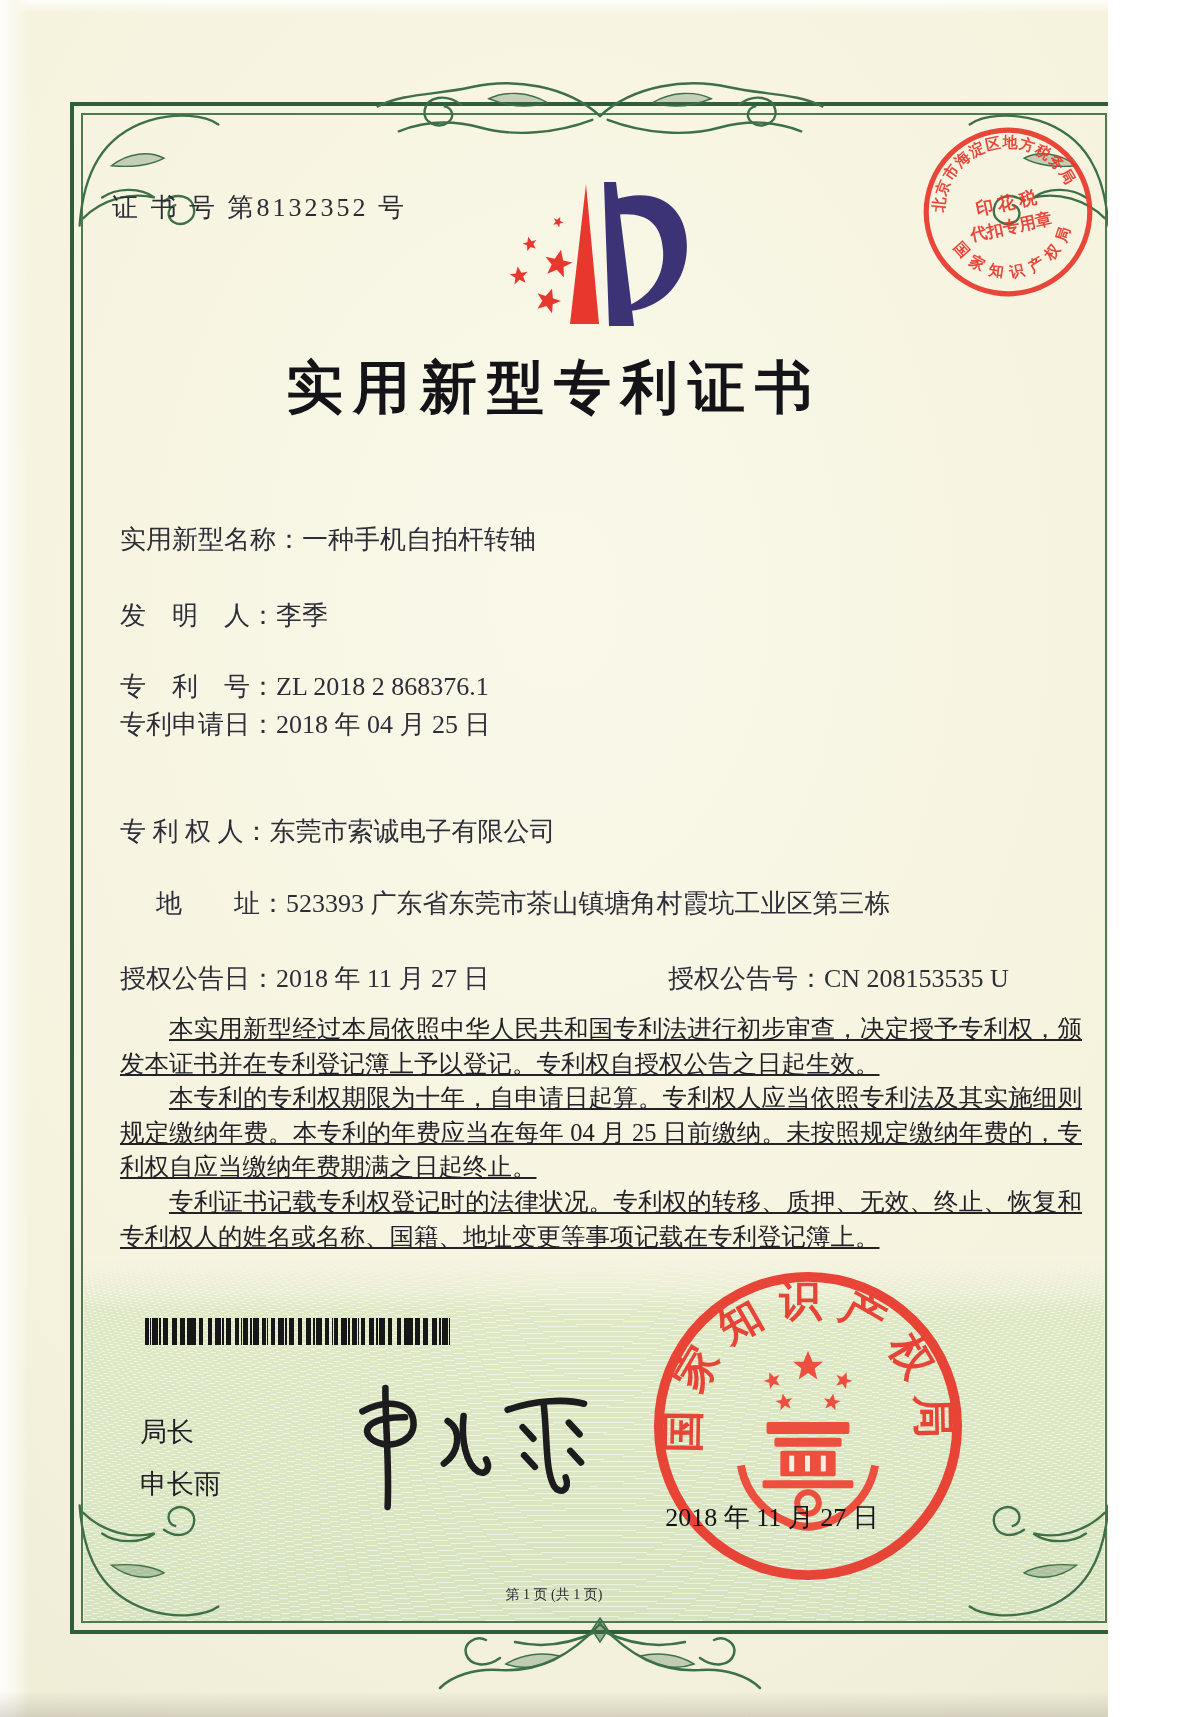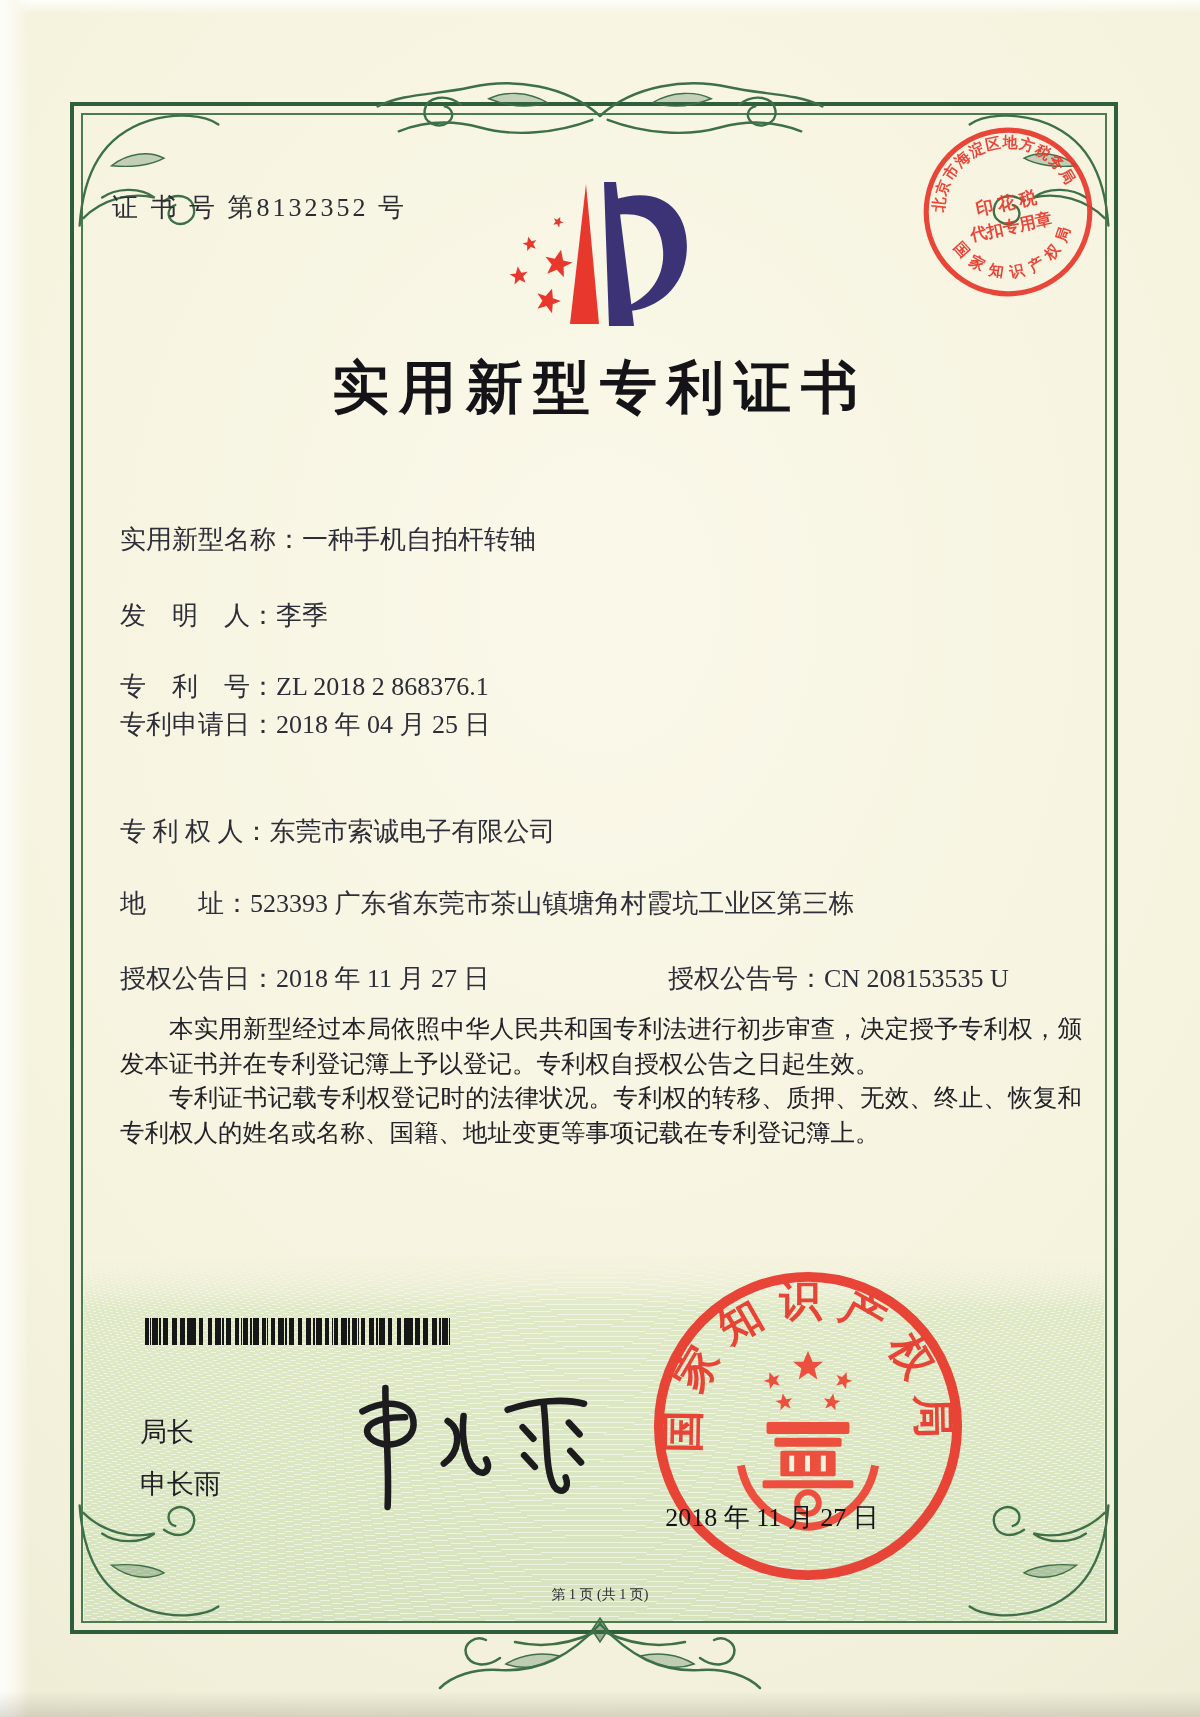--- a/index.html
+++ b/index.html
@@ -1,17 +1,17 @@
 <!DOCTYPE html>
 <html><head>
 <meta charset="utf-8">
 <style>
   html,body{margin:0;padding:0;background:#ffffff;}
   .page{
-    position:relative;width:1200px;height:1717px;overflow:hidden;
+    position:relative;width:1108px;height:1717px;overflow:hidden;
     font-family:"Liberation Serif","DejaVu Serif",serif;
     background:radial-gradient(90% 80% at 50% 35%, #faf8e9 0%, #f6f3df 60%, #efecd6 100%);
   }
   .edge-left{position:absolute;left:0;top:0;width:30px;height:100%;
     background:linear-gradient(90deg,#fdfdfa 0%,#fbf9ee 45%,rgba(250,248,232,0) 100%);}
   .edge-top{position:absolute;left:0;top:0;width:100%;height:14px;
     background:linear-gradient(180deg,#fefefb,rgba(250,248,232,0));}
   .edge-bottom{position:absolute;left:0;bottom:0;width:100%;height:26px;
     background:linear-gradient(180deg,rgba(0,0,0,0),rgba(110,105,90,.22));}
 
@@ -34,25 +34,25 @@
 
   .logo{position:absolute;left:482px;top:174px;width:220px;height:160px;}
 
   .tax-stamp{position:absolute;left:920px;top:124px;width:176px;height:176px;transform:rotate(-12deg);opacity:.92;}
 
   .title{position:absolute;left:0;right:0;top:350px;text-align:center;
     font-size:57px;font-weight:700;color:#141418;letter-spacing:10px;}
 
   .field-row{position:absolute;left:120px;font-size:26px;color:#2e2e38;white-space:nowrap;}
   .row-0{top:522px;} .row-1{top:598px;text-align:right;} .row-2{top:669px;} .row-3{top:707px;}
-  .row-4{top:814px;} .row-5{top:886px;} .row-6{top:961px;}
+  .row-4{top:814px;} .row-5{top:886px;margin-left:36px;} .row-6{top:961px;}
   .grant-no{position:absolute;left:668px;top:961px;font-size:26px;color:#2e2e38;white-space:nowrap;text-align:center;}
 
   .paragraphs{position:absolute;left:120px;top:1012px;width:962px;
-    font-size:24.5px;line-height:34.6px;color:#222228;text-align:justify;}
+    font-size:24.5px;line-height:34.6px;color:#222228;text-align:justify;text-decoration:underline;}
   .paragraphs p{margin:0;text-indent:2em;}
 
   .barcode{position:absolute;left:145px;top:1318px;width:306px;height:27px;
     background-image:
       repeating-linear-gradient(90deg,#161616 0 2px,rgba(0,0,0,0) 2px 7px),
       repeating-linear-gradient(90deg,#161616 0 4px,rgba(0,0,0,0) 4px 9px),
       repeating-linear-gradient(90deg,rgba(0,0,0,0) 0 5px,#161616 5px 6px,rgba(0,0,0,0) 6px 13px);}
 
   .signer{position:absolute;left:140px;top:1406px;font-size:27px;color:#1f1f24;line-height:52px;}
   .signature{position:absolute;left:330px;top:1378px;width:262px;height:132px;transform:rotate(-3deg);}
@@ -187,20 +187,21 @@
   <div class="field-row row-1"><span>发　明　人：</span><span>李季</span></div>
   <div class="field-row row-2"><span>专　利　号：</span><span>ZL 2018 2 868376.1</span></div>
   <div class="field-row row-3"><span>专利申请日：</span><span>2018 年 04 月 25 日</span></div>
   <div class="field-row row-4"><span>专 利 权 人：</span><span>东莞市索诚电子有限公司</span></div>
   <div class="field-row row-5"><span>地　　址：</span><span>523393 广东省东莞市茶山镇塘角村霞坑工业区第三栋</span></div>
   <div class="field-row row-6"><span>授权公告日：</span><span>2018 年 11 月 27 日</span></div>
   <div class="grant-no"><span>授权公告号：</span><span>CN 208153535 U</span></div>
 
   <div class="paragraphs">
     <p>本实用新型经过本局依照中华人民共和国专利法进行初步审查，决定授予专利权，颁发本证书并在专利登记簿上予以登记。专利权自授权公告之日起生效。</p>
+    <p>本专利的专利权期限为十年，自申请日起算。专利权人应当依照专利法及其实施细则规定缴纳年费。本专利的年费应当在每年 04 月 25 日前缴纳。未按照规定缴纳年费的，专利权自应当缴纳年费期满之日起终止。</p>
     <p>专利证书记载专利权登记时的法律状况。专利权的转移、质押、无效、终止、恢复和专利权人的姓名或名称、国籍、地址变更等事项记载在专利登记簿上。</p>
   </div>
 
   <div class="barcode"></div>
 
   <div class="signer">
     <div>局长</div>
     <div>申长雨</div>
   </div>
 

